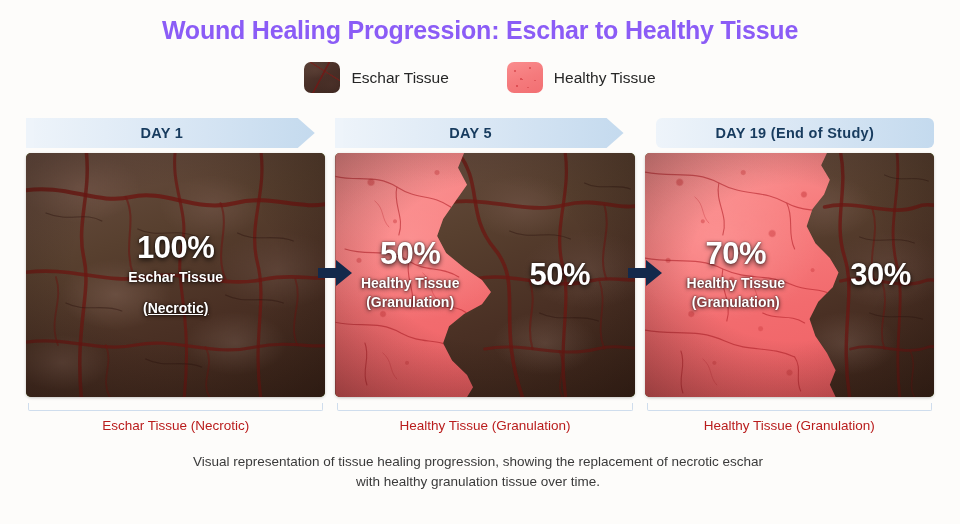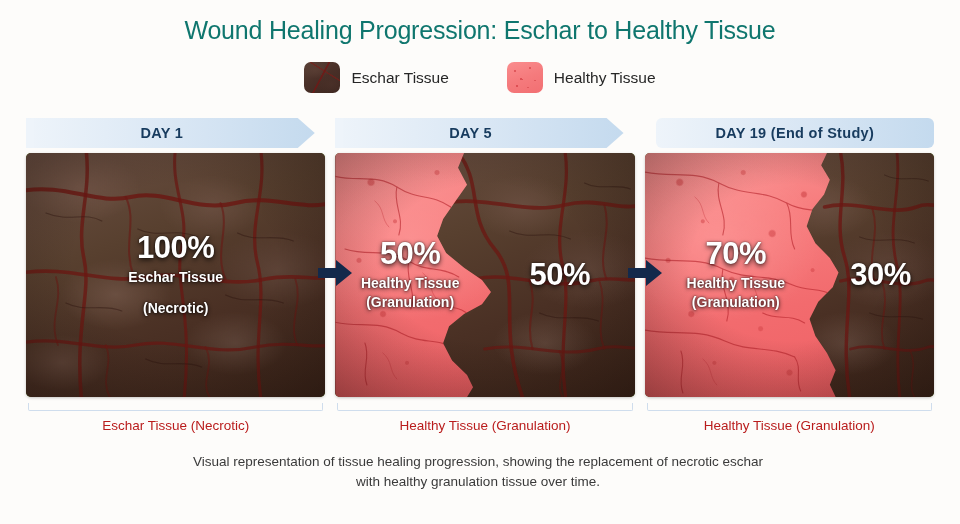--- a/index.html
+++ b/index.html
@@ -10,22 +10,22 @@
     background: #fdfcfa;
     font-family: "Liberation Sans", sans-serif;
     overflow: hidden;
     position: relative;
   }
 
   
   .title {
     text-align: center;
     font-size: 25px;
-    font-weight: normal;
-    color: #0f766e;
+    font-weight: bold;
+    color: #8b5cf6;
     letter-spacing: -0.2px;
     padding-top: 16px;
   }
 
   
   .legend {
     display: flex;
     justify-content: center;
     align-items: center;
     gap: 58px;
@@ -314,21 +314,21 @@
             <path d="M120 206 C140 216 156 206 176 214"></path>
             <path d="M212 80 C230 90 248 80 268 88"></path>
           </g>
         </svg>
       </div>
       <div class="vignette"></div>
       <div class="plabels">
         <div class="lblock" style="width:100%;">
           <div class="pct">100%</div>
           <div class="ptxt">Eschar Tissue</div>
-          <div class="ptxt" style="margin-top:12px;">(Necrotic)</div>
+          <div class="ptxt" style="margin-top:12px;text-decoration:underline;">(Necrotic)</div>
         </div>
       </div>
     </div>
 
     <div class="panel p2">
 
       <div class="eschar-tex"></div>
       <div class="eschar-cracks">
         <svg viewBox="0 0 300 244" preserveAspectRatio="none">
           <g stroke="#6b1612" fill="none" stroke-linecap="round">

